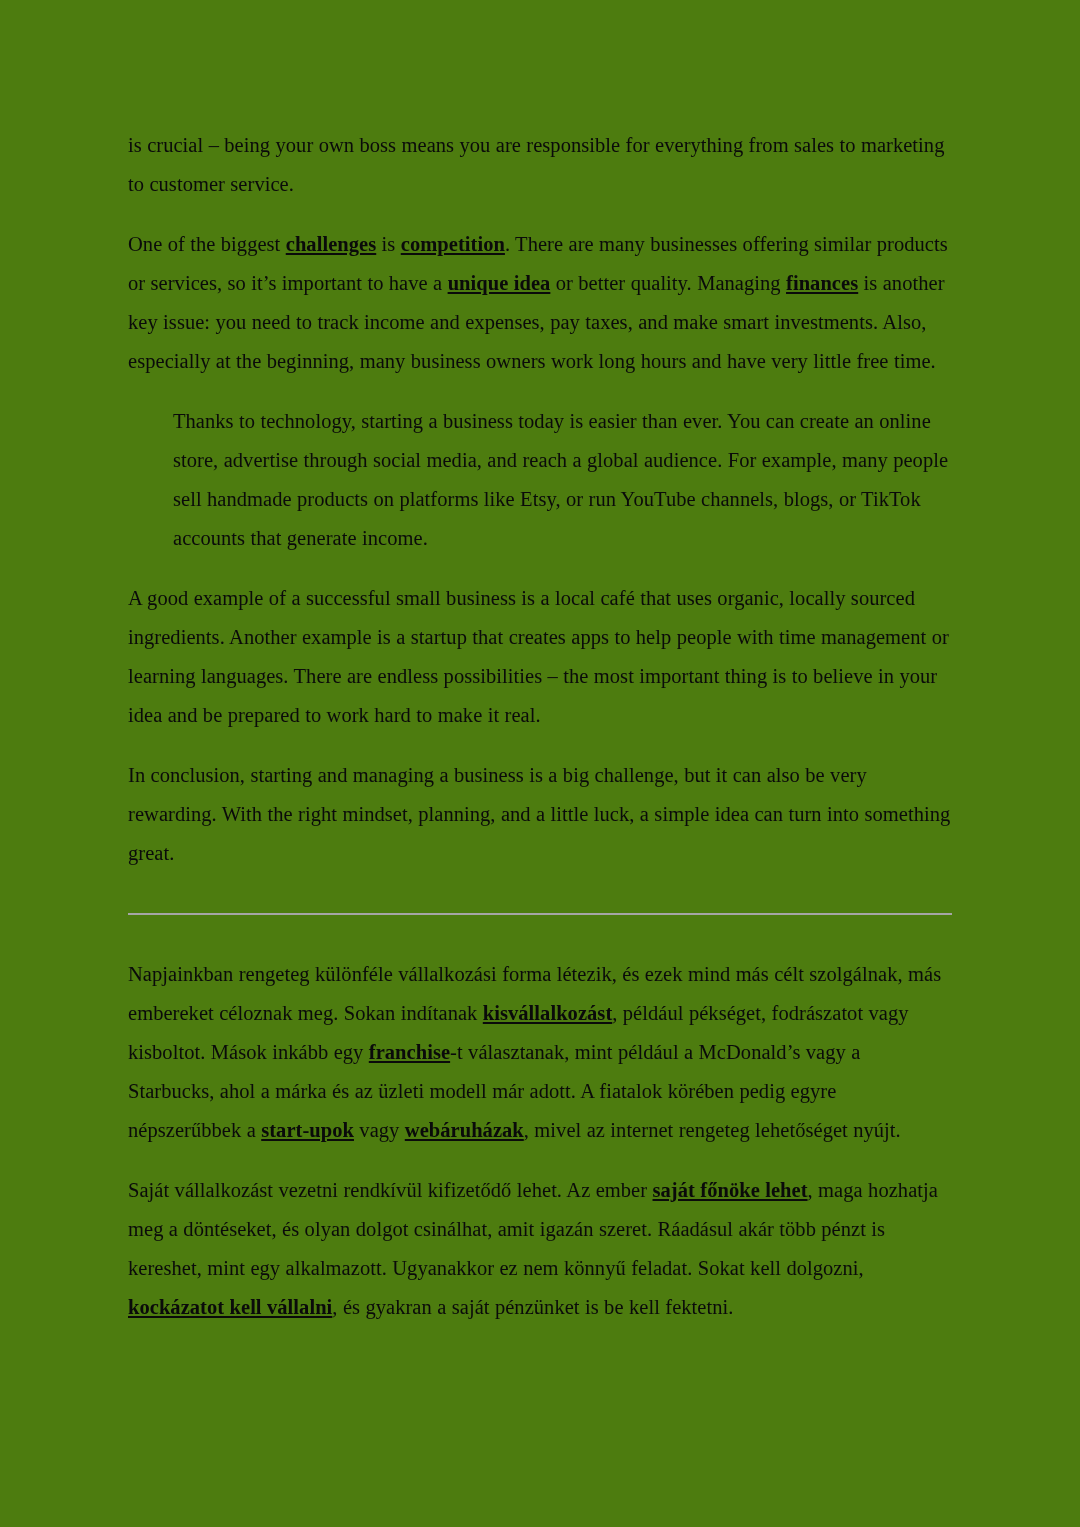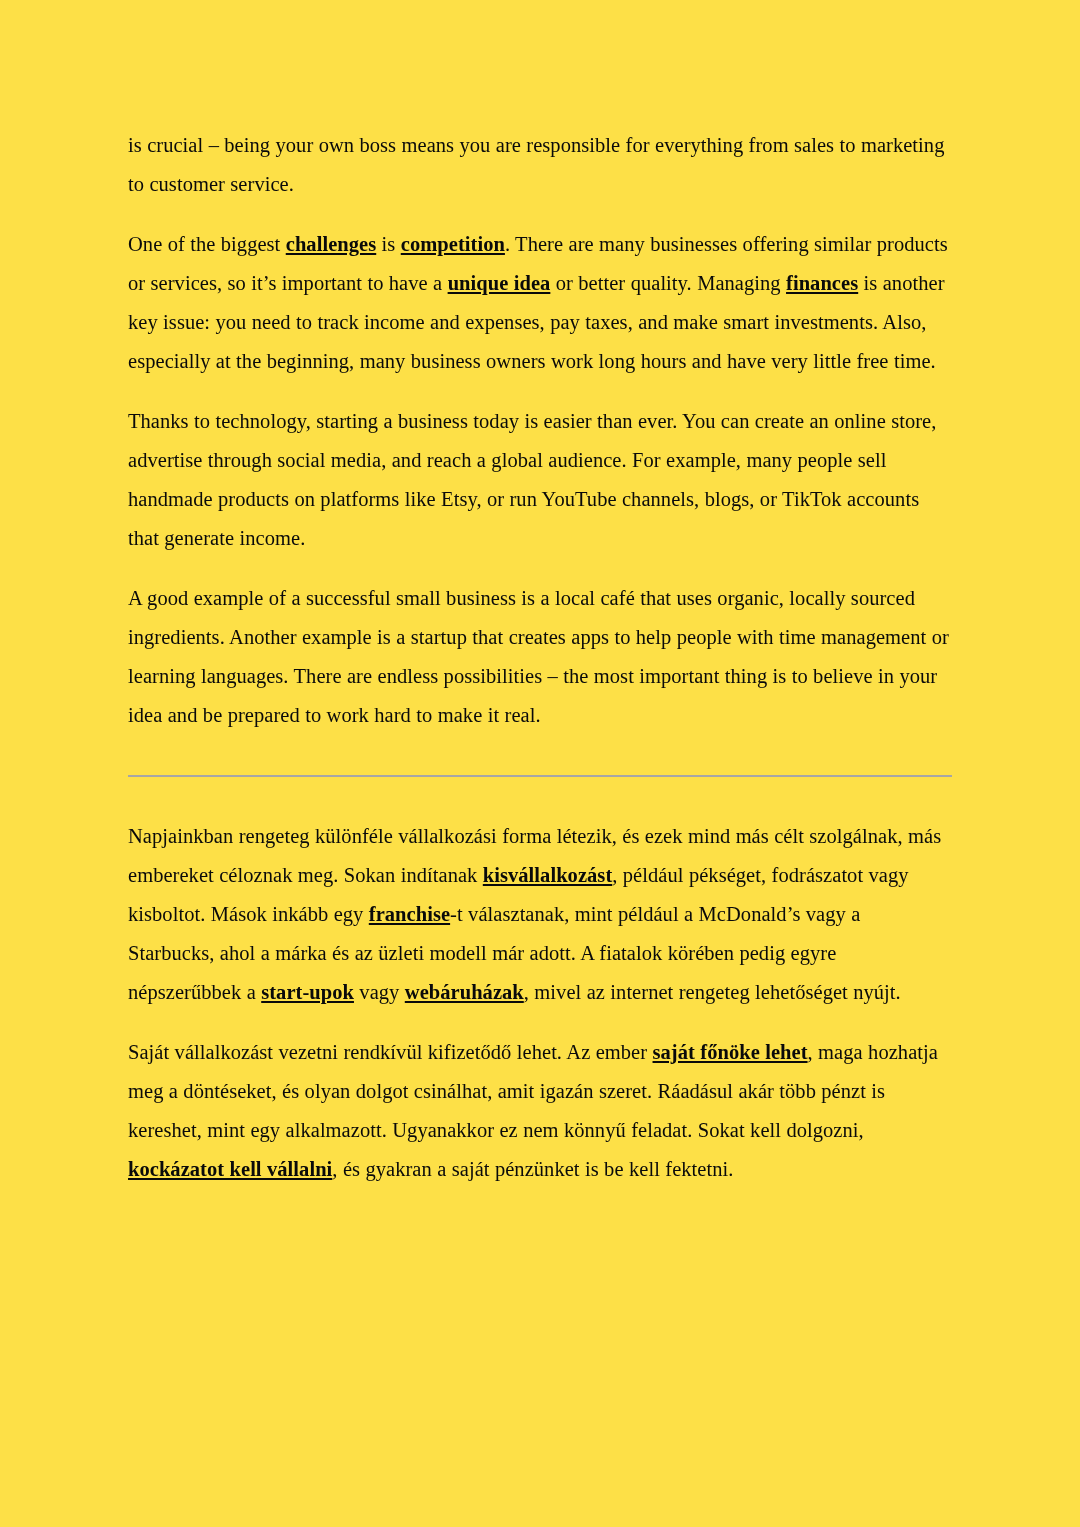--- a/index.html
+++ b/index.html
@@ -56,28 +56,29 @@
     width: 824px;
     height: 0;
   }
   .section-en, .section-hu {
     display: block;
   }
 </style>
 </head>
 <body style="background: rgb(255, 255, 255);">
 
-<div class="page" style="background: #fde047;">
+<div class="page" style="background: #4d7c0f;">
   <div class="content">
 
     <section class="section-en">
       <p class="para" style="color: rgb(10, 10, 10);">is crucial – being your own boss means you are responsible for everything from sales to marketing to customer service.</p>
       <p class="para" style="color: rgb(10, 10, 10);">One of the biggest <b>challenges</b> is <b>competition</b>. There are many businesses offering similar products or services, so it’s important to have a <b>unique idea</b> or better quality. Managing <b>finances</b> is another key issue: you need to track income and expenses, pay taxes, and make smart investments. Also, especially at the beginning, many business owners work long hours and have very little free time.</p>
-      <p class="para" style="color: rgb(10, 10, 10);">Thanks to technology, starting a business today is easier than ever. You can create an online store, advertise through social media, and reach a global audience. For example, many people sell handmade products on platforms like Etsy, or run YouTube channels, blogs, or TikTok accounts that generate income.</p>
+      <p class="para" style="color: rgb(10, 10, 10); margin-left: 45px;">Thanks to technology, starting a business today is easier than ever. You can create an online store, advertise through social media, and reach a global audience. For example, many people sell handmade products on platforms like Etsy, or run YouTube channels, blogs, or TikTok accounts that generate income.</p>
       <p class="para" style="color: rgb(10, 10, 10);">A good example of a successful small business is a local café that uses organic, locally sourced ingredients. Another example is a startup that creates apps to help people with time management or learning languages. There are endless possibilities – the most important thing is to believe in your idea and be prepared to work hard to make it real.</p>
+      <p class="para" style="color: rgb(10, 10, 10);">In conclusion, starting and managing a business is a big challenge, but it can also be very rewarding. With the right mindset, planning, and a little luck, a simple idea can turn into something great.</p>
     </section>
 
     <div class="divider-wrap">
       <hr class="divider" style="border-top-color: rgb(166, 166, 166);">
     </div>
 
     <section class="section-hu">
       <p class="para" style="color: rgb(10, 10, 10);">Napjainkban rengeteg különféle vállalkozási forma létezik, és ezek mind más célt szolgálnak, más embereket céloznak meg. Sokan indítanak <b>kisvállalkozást</b>, például pékséget, fodrászatot vagy kisboltot. Mások inkább egy <b>franchise</b>-t választanak, mint például a McDonald’s vagy a Starbucks, ahol a márka és az üzleti modell már adott. A fiatalok körében pedig egyre népszerűbbek a <b>start-upok</b> vagy <b>webáruházak</b>, mivel az internet rengeteg lehetőséget nyújt.</p>
       <p class="para" style="color: rgb(10, 10, 10);">Saját vállalkozást vezetni rendkívül kifizetődő lehet. Az ember <b>saját főnöke lehet</b>, maga hozhatja meg a döntéseket, és olyan dolgot csinálhat, amit igazán szeret. Ráadásul akár több pénzt is kereshet, mint egy alkalmazott. Ugyanakkor ez nem könnyű feladat. Sokat kell dolgozni, <b>kockázatot kell vállalni</b>, és gyakran a saját pénzünket is be kell fektetni.</p>
     </section>

